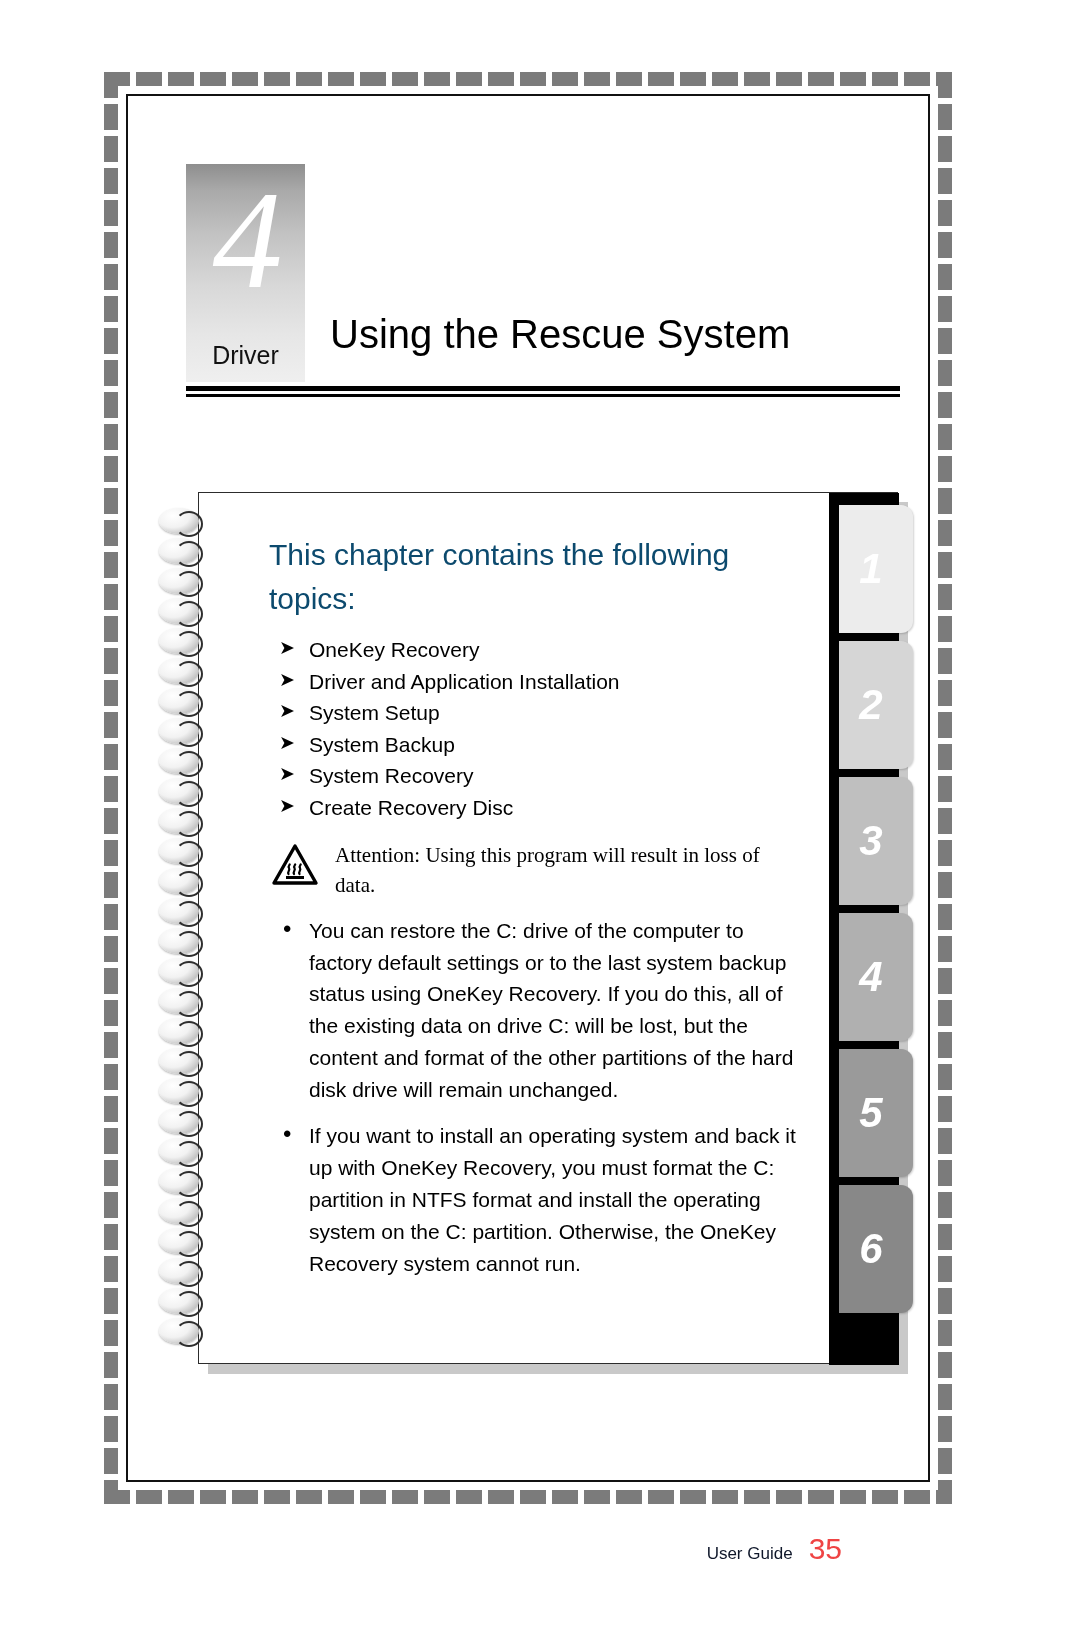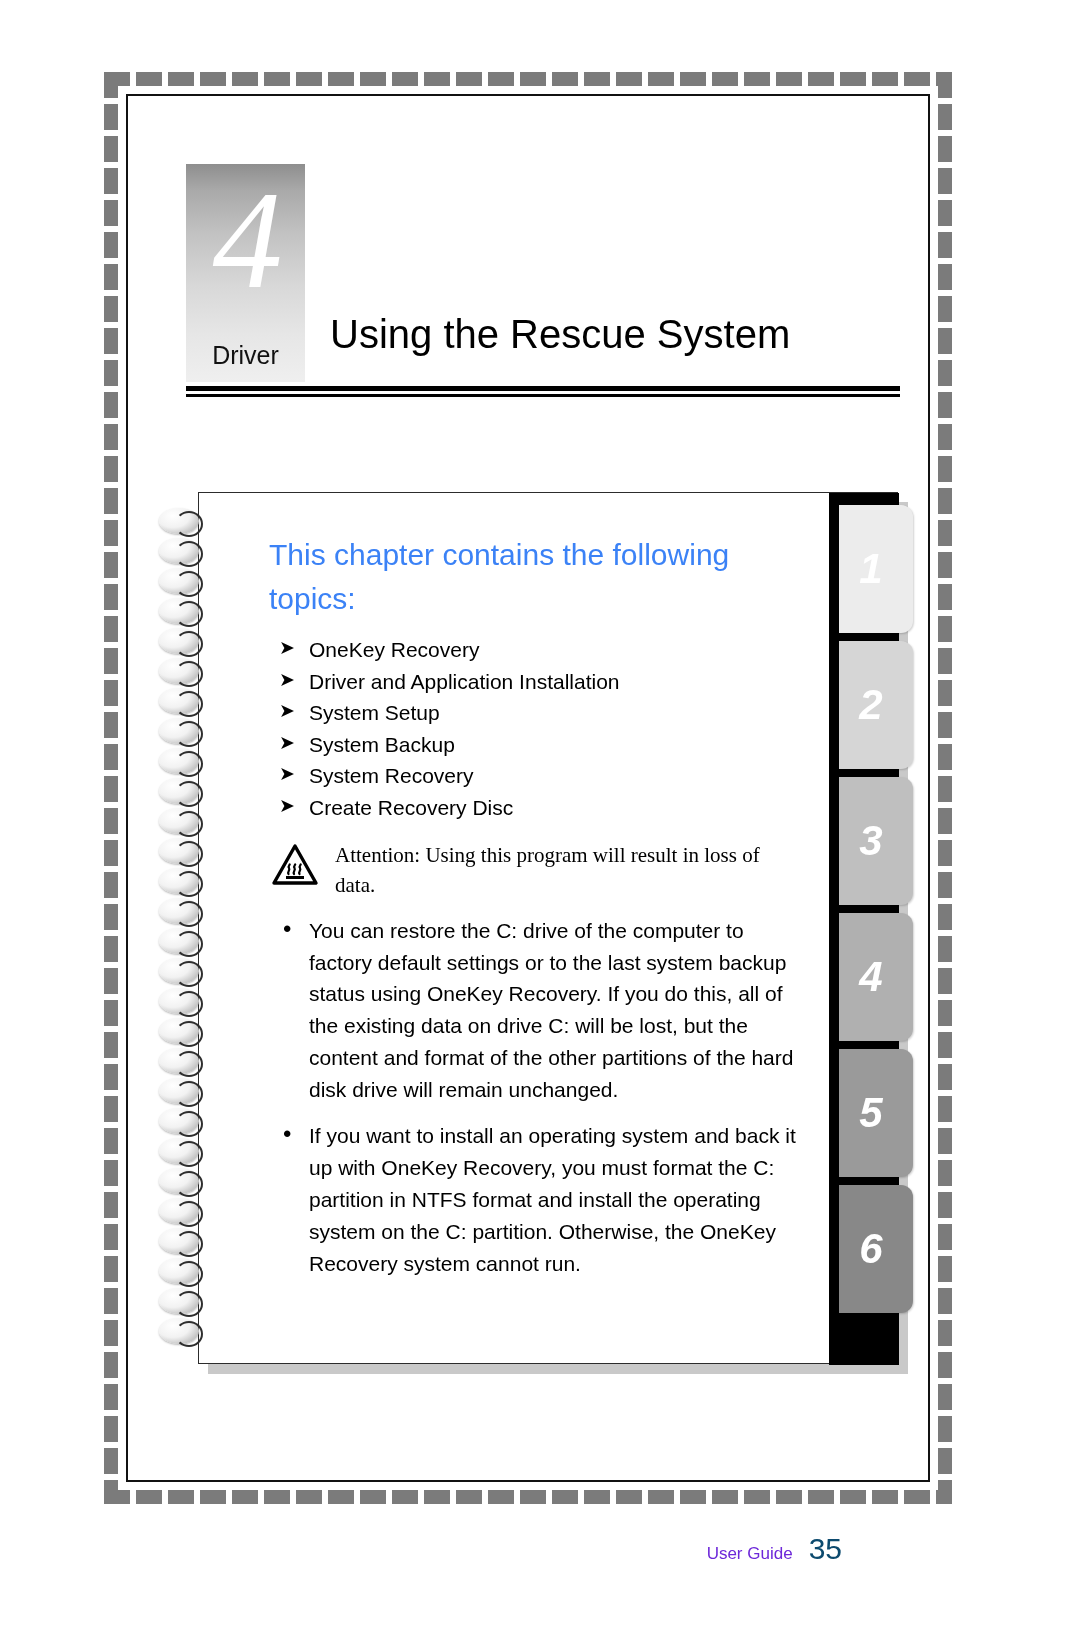--- a/index.html
+++ b/index.html
@@ -207,21 +207,21 @@
   
   .nb-content {
     position: absolute;
     left: 70px;
     top: 40px;
     width: 535px;
   }
   .nb-heading {
     font-size: 30px;
     line-height: 1.45;
-    color: #3b82f6;
+    color: #0c4a6e;
     margin: 0 0 14px 0;
     font-weight: 400;
   }
   ul.topic-list {
     list-style: none;
     margin: 0 0 16px 0;
     padding: 0 0 0 8px;
   }
   ul.topic-list li {
     font-size: 21px;
@@ -315,25 +315,25 @@
   .footer {
     position: absolute;
     right: 86px;
     top: 1436px;
     display: flex;
     align-items: baseline;
     gap: 16px;
   }
   .footer-label {
     font-size: 17px;
-    color: #6d28d9;
+    color: #0f172a;
   }
   .footer-page {
     font-size: 30px;
-    color: #0c4a6e;
+    color: #ef4444;
   }
 </style>
 </head>
 <body>
 
 <div class="page-frame">
   <div class="dash-row top"></div>
   <div class="dash-row bottom"></div>
   <div class="dash-col left"></div>
   <div class="dash-col right"></div>

